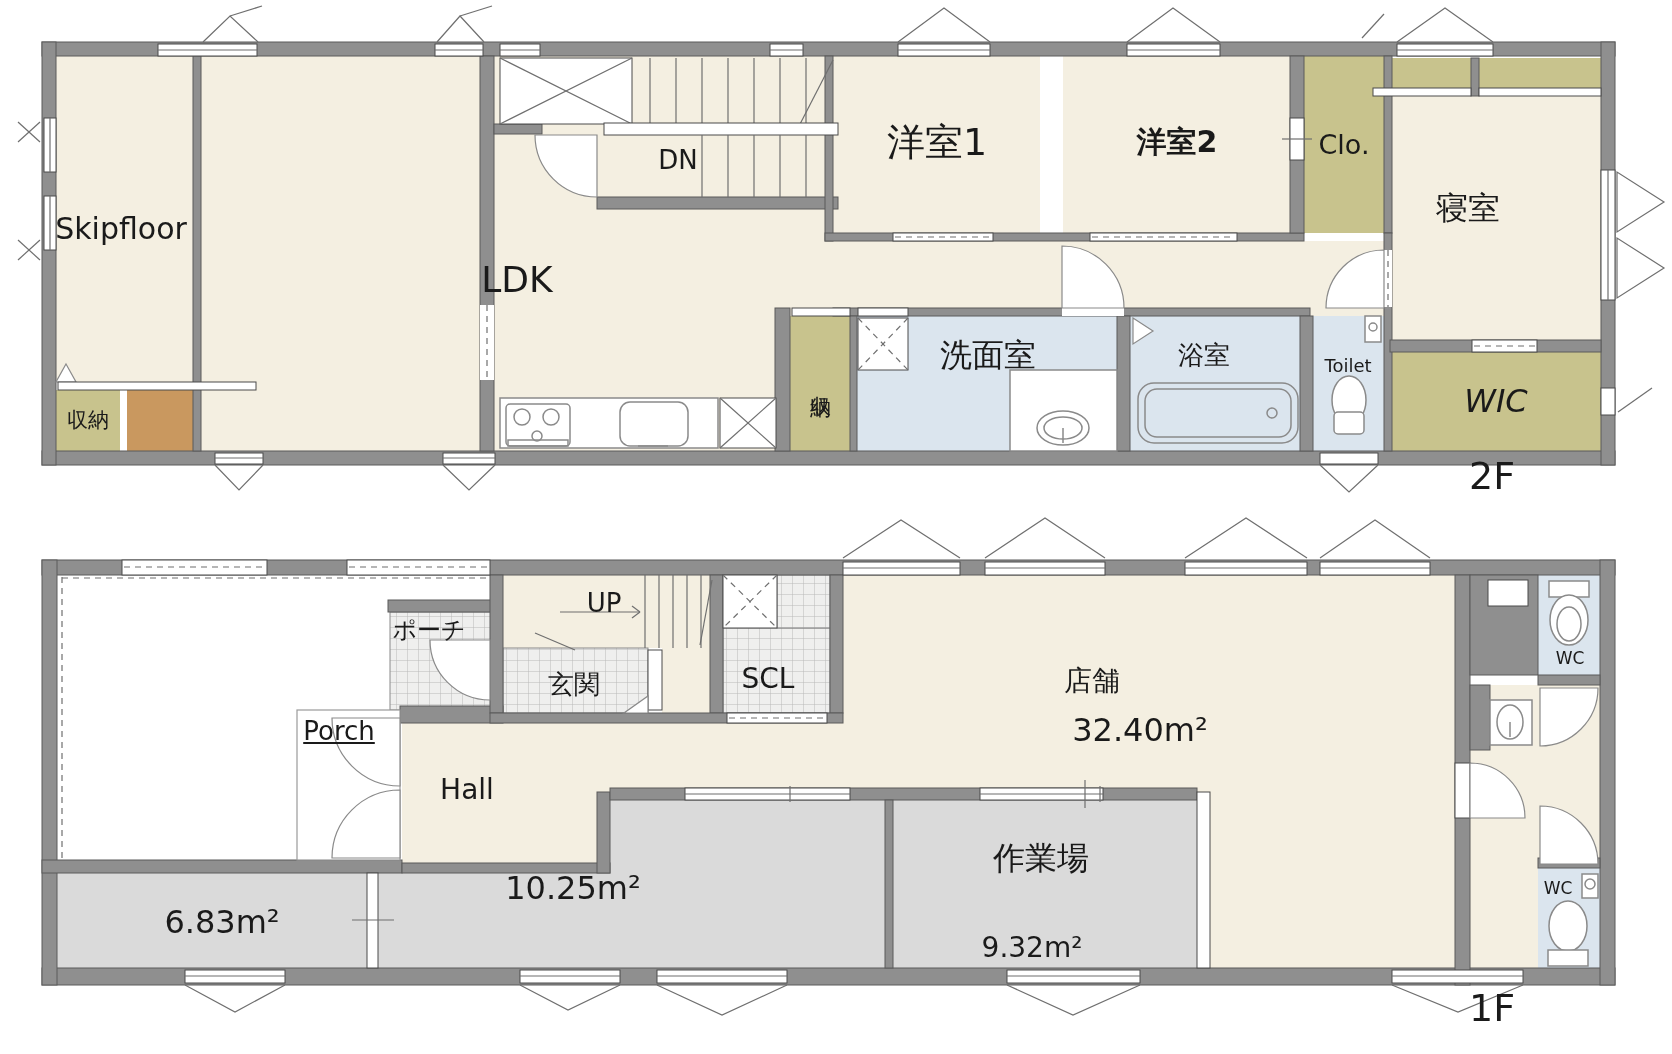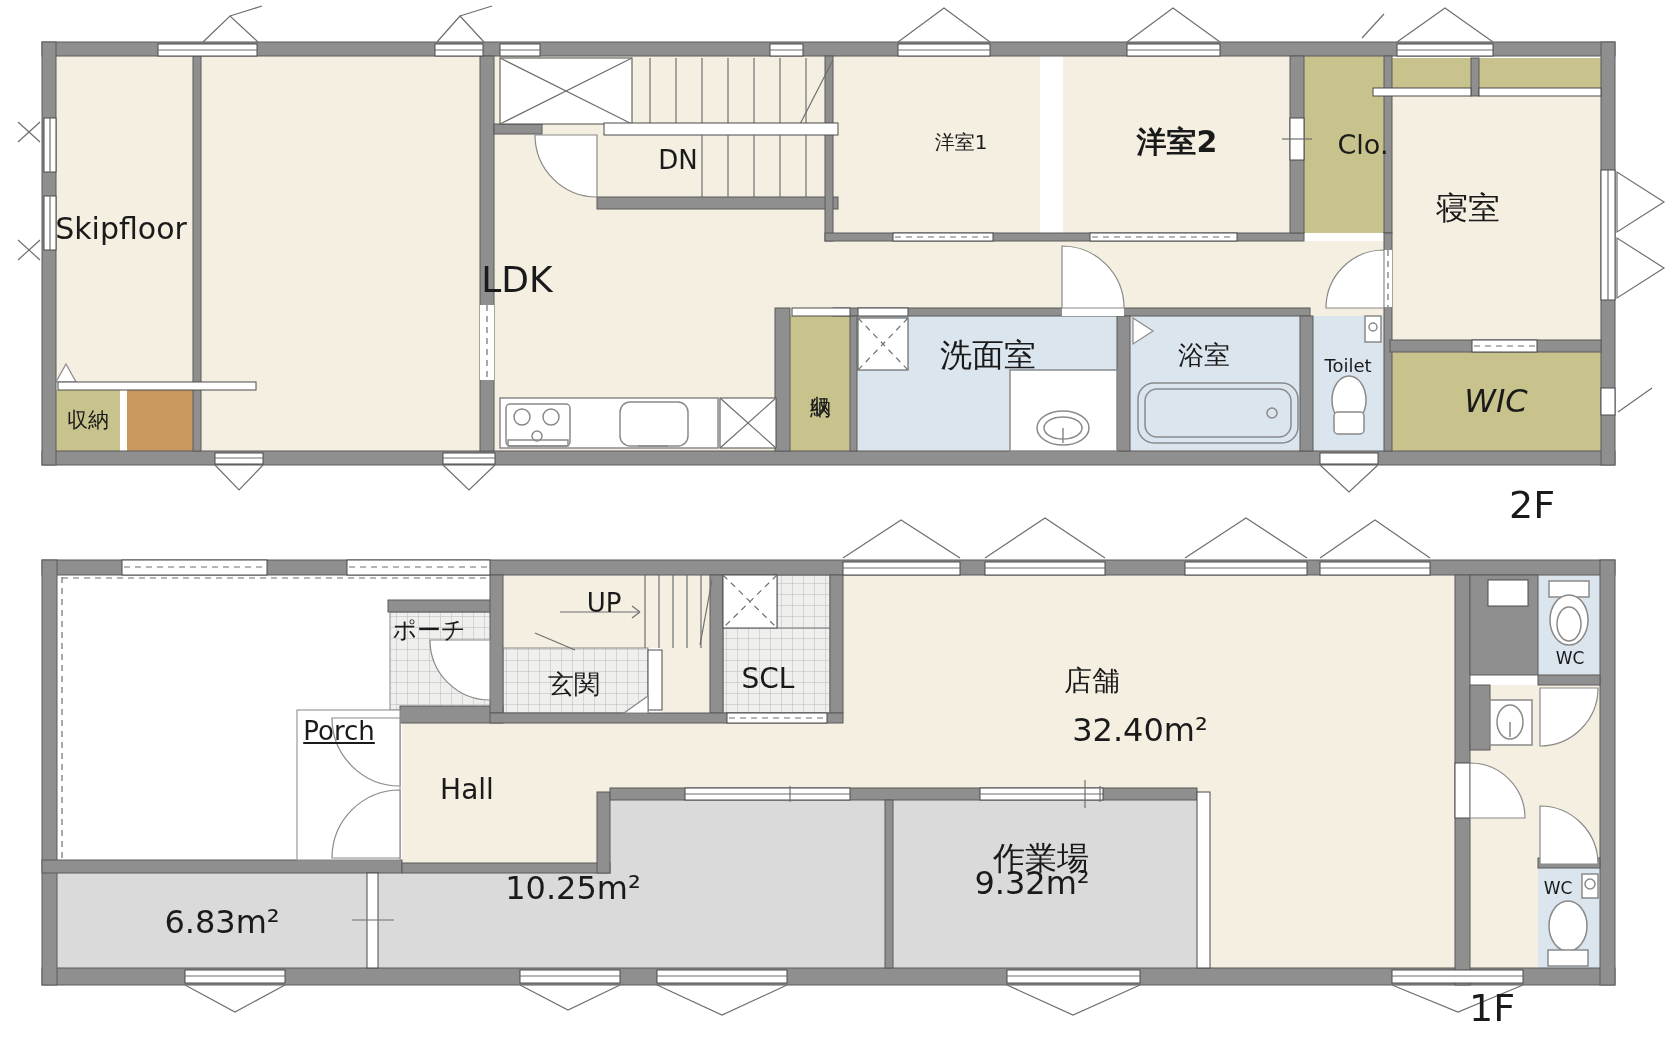--- a/index.html
+++ b/index.html
@@ -354,40 +354,40 @@
       <line class="ln" x1="352" y1="920" x2="394" y2="920"></line>
       <line class="ln" x1="1085" y1="780" x2="1085" y2="808"></line>
     </g>
   </g>
 </svg>
 
 <div class="lbl" style="left:121px;top:229px;font-size:30px;">Skipfloor</div>
 <div class="lbl" style="left:88px;top:420px;font-size:21px;">収納</div>
 <div class="lbl" style="left:517px;top:280px;font-size:36px;">LDK</div>
 <div class="lbl" style="left:678px;top:160px;font-size:26px;">DN</div>
-<div class="lbl" style="left:937px;top:142px;font-size:20px;margin-left:24px;">洋室1</div>
+<div class="lbl" style="left:937px;top:142px;font-size:38px;">洋室1</div>
 <div class="lbl" style="left:1177px;top:142px;font-size:30px;font-weight:bold;">洋室2</div>
-<div class="lbl" style="left:1344px;top:144px;font-size:27px;margin-left:19px;">Clo.</div>
+<div class="lbl" style="left:1344px;top:144px;font-size:27px;">Clo.</div>
 <div class="lbl" style="left:1468px;top:208px;font-size:32px;">寝室</div>
 <div class="lbl v" style="left:820px;top:381px;font-size:21px;">収納</div>
 <div class="lbl" style="left:988px;top:355px;font-size:32px;">洗面室</div>
 <div class="lbl" style="left:1204px;top:355px;font-size:26px;">浴室</div>
 <div class="lbl" style="left:1348px;top:366px;font-size:18px;">Toilet</div>
 <div class="lbl" style="left:1496px;top:401px;font-size:32px;font-style:italic;">WIC</div>
-<div class="lbl" style="left:1492px;top:505px;font-size:38px;margin-left:40px;">2F</div>
+<div class="lbl" style="left:1492px;top:476px;font-size:38px;">2F</div>
 
 <div class="lbl" style="left:429px;top:630px;font-size:24px;">ポーチ</div>
 <div class="lbl" style="left:604px;top:603px;font-size:26px;">UP</div>
 <div class="lbl" style="left:574px;top:684px;font-size:26px;">玄関</div>
 <div class="lbl" style="left:768px;top:679px;font-size:28px;text-align:right;">SCL</div>
 <div class="lbl" style="left:1092px;top:681px;font-size:28px;text-align:center;">店舗</div>
 <div class="lbl" style="left:1140px;top:730px;font-size:32px;">32.40m²</div>
 <div class="lbl" style="left:339px;top:731px;font-size:26px;text-decoration:underline;">Porch</div>
 <div class="lbl" style="left:467px;top:790px;font-size:28px;">Hall</div>
 <div class="lbl" style="left:222px;top:922px;font-size:32px;">6.83m²</div>
 <div class="lbl" style="left:573px;top:888px;font-size:32px;">10.25m²</div>
 <div class="lbl" style="left:1041px;top:858px;font-size:32px;">作業場</div>
-<div class="lbl" style="left:1032px;top:883px;font-size:32px;">9.32m²</div>
+<div class="lbl" style="left:1032px;top:948px;font-size:28px;">9.32m²</div>
 <div class="lbl" style="left:1570px;top:658px;font-size:17px;">WC</div>
 <div class="lbl" style="left:1558px;top:888px;font-size:17px;">WC</div>
 <div class="lbl" style="left:1492px;top:1008px;font-size:38px;">1F</div>
 
 </div>
 
 </body></html>

